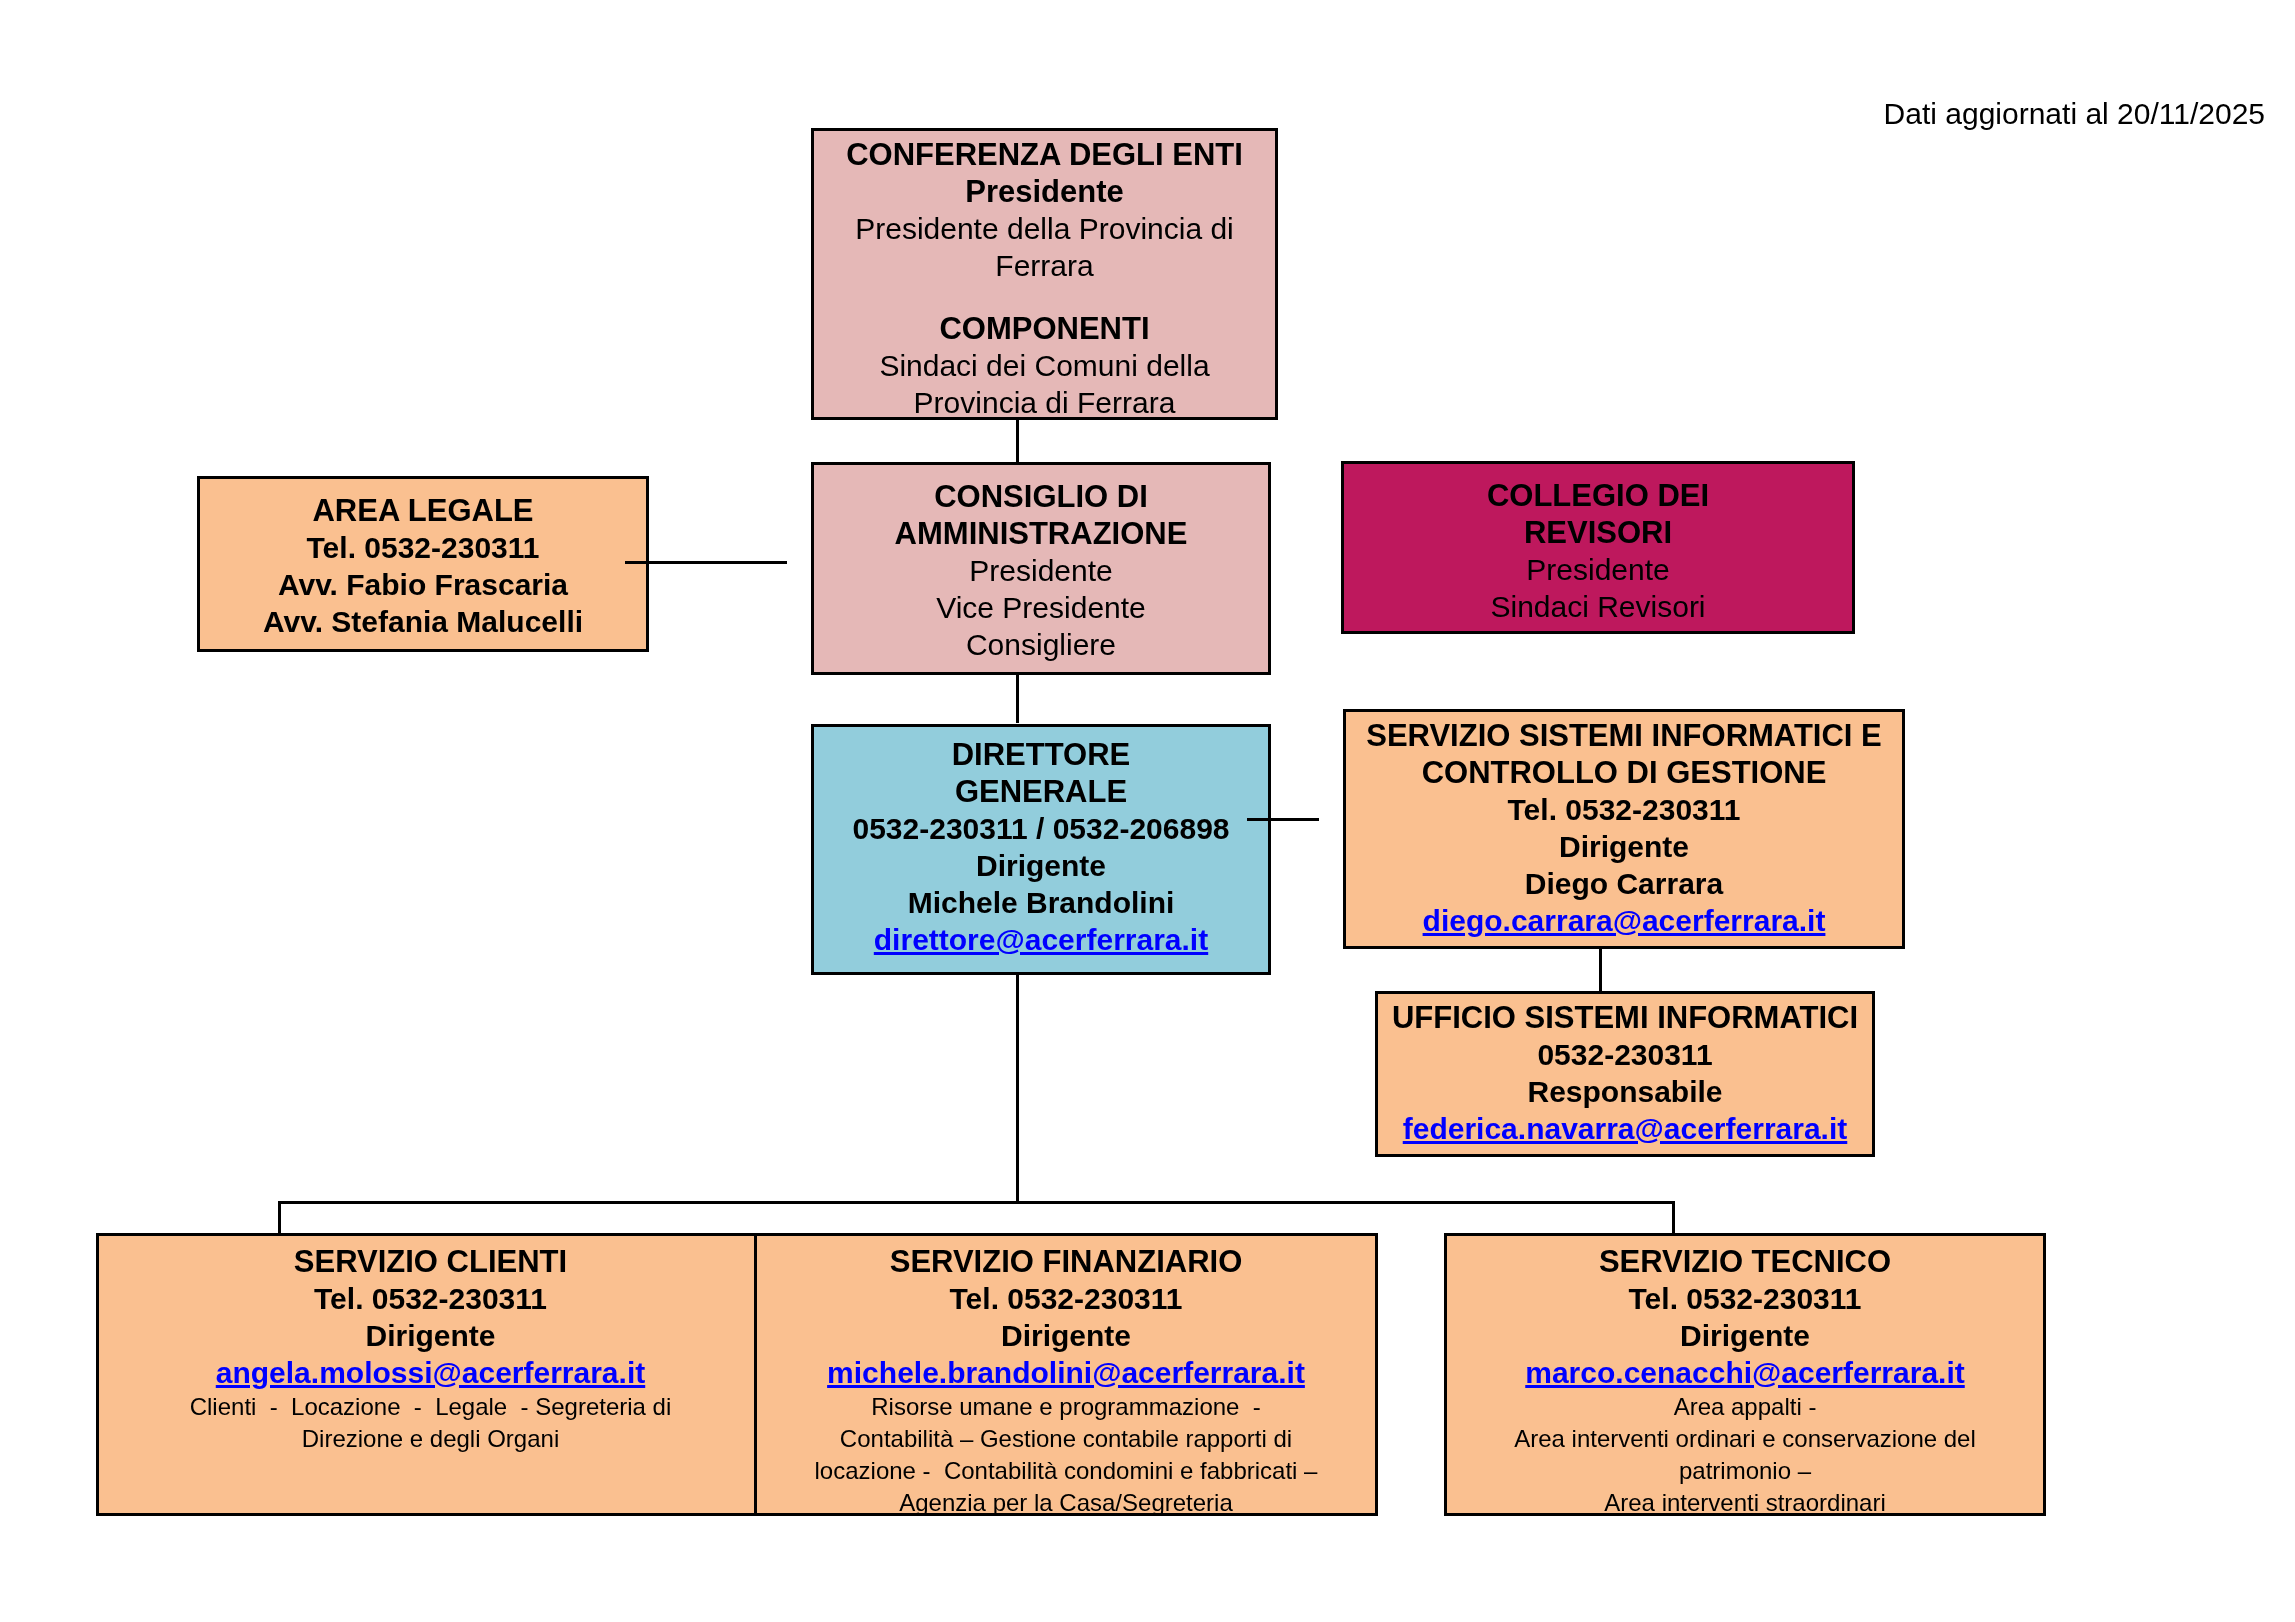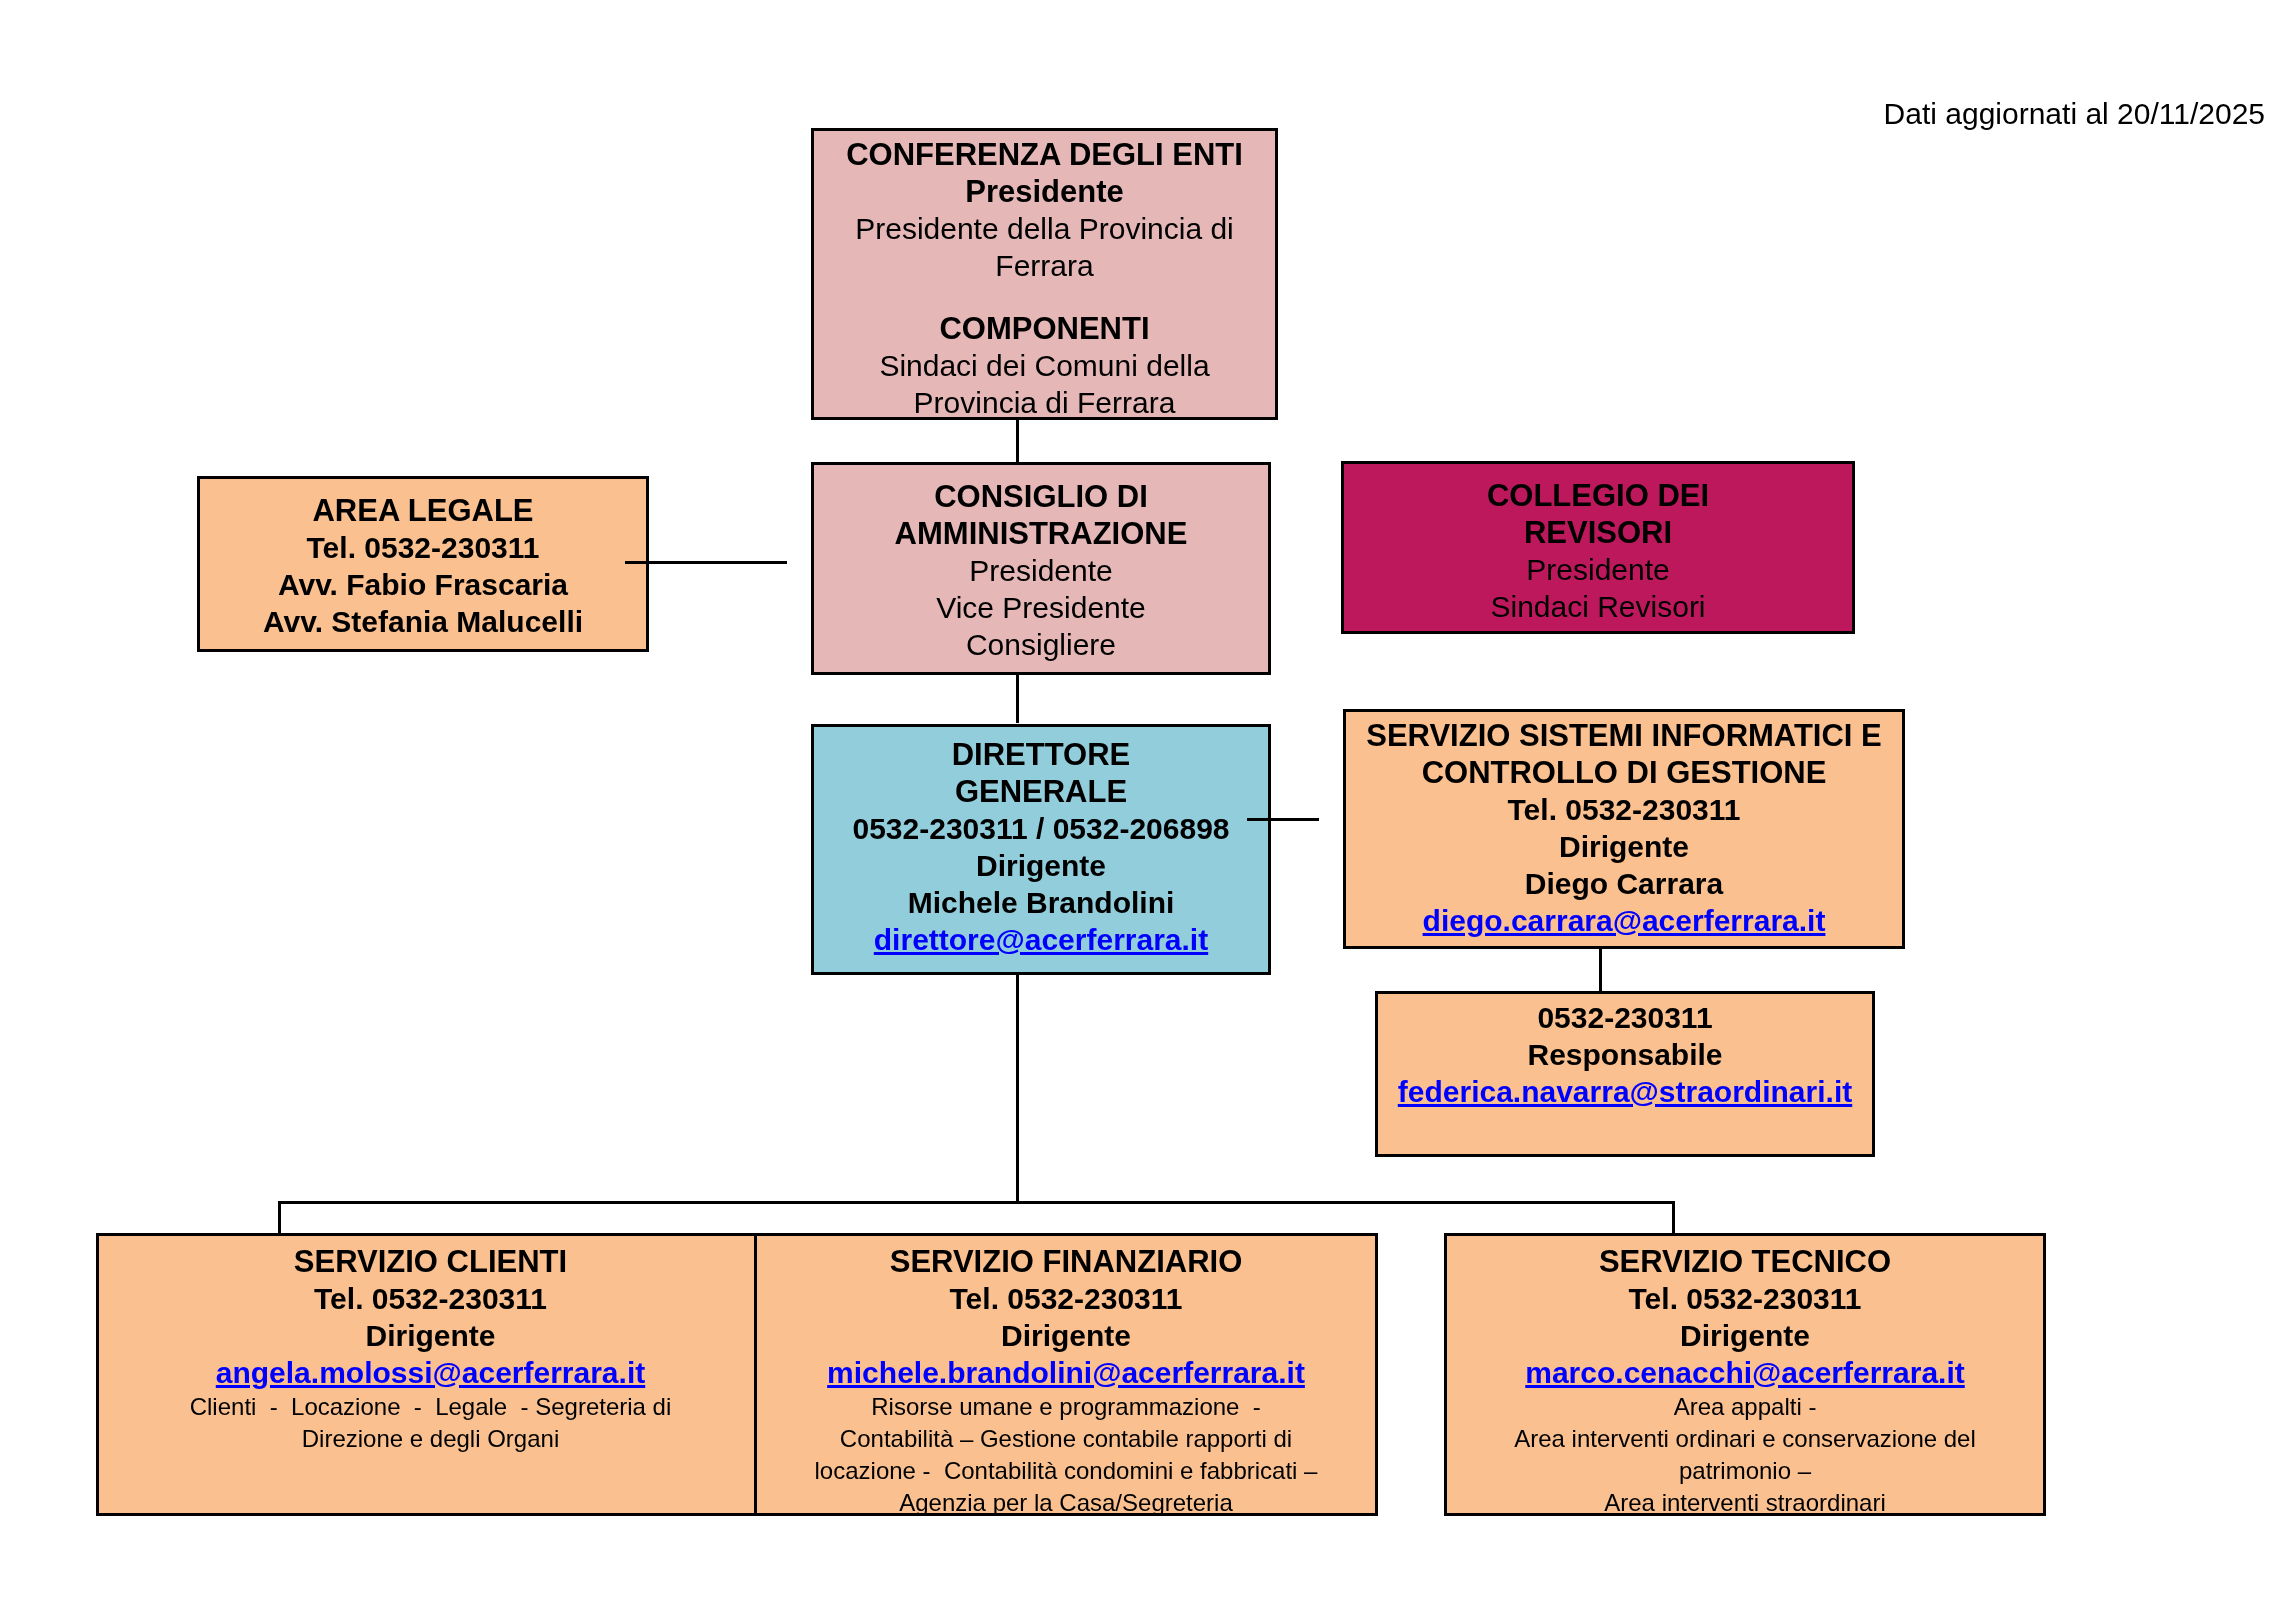--- a/index.html
+++ b/index.html
@@ -95,23 +95,24 @@
   <div class="box pad8" style="left: 1319px; top: 709px; width: 562px; height: 240px; background-color: rgb(250, 192, 144);">
     <span class="line t">SERVIZIO SISTEMI INFORMATICI E
 CONTROLLO DI GESTIONE</span>
     <span class="line b">Tel. 0532-230311</span>
     <span class="line b">Dirigente</span>
     <span class="line b">Diego Carrara</span>
     <a class="email" href="#">diego.carrara@acerferrara.it</a>
   </div>
 
   <div class="box pad8" style="left: 1351px; top: 991px; width: 500px; height: 166px; background-color: rgb(250, 192, 144);">
+    <span class="line t">UFFICIO SISTEMI INFORMATICI</span>
     <span class="line b">0532-230311</span>
     <span class="line b">Responsabile</span>
-    <a class="email" href="#">federica.navarra@straordinari.it</a>
+    <a class="email" href="#">federica.navarra@acerferrara.it</a>
   </div>
 
   <div class="box pad10" style="left: 72px; top: 1233px; width: 669px; height: 283px; background-color: rgb(250, 192, 144);">
     <span class="line t">SERVIZIO CLIENTI</span>
     <span class="line b">Tel. 0532-230311</span>
     <span class="line b">Dirigente</span>
     <a class="email" href="#">angela.molossi@acerferrara.it</a>
     <span class="line desc">Clienti  -  Locazione  -  Legale  - Segreteria di
 Direzione e degli Organi</span>
   </div>

